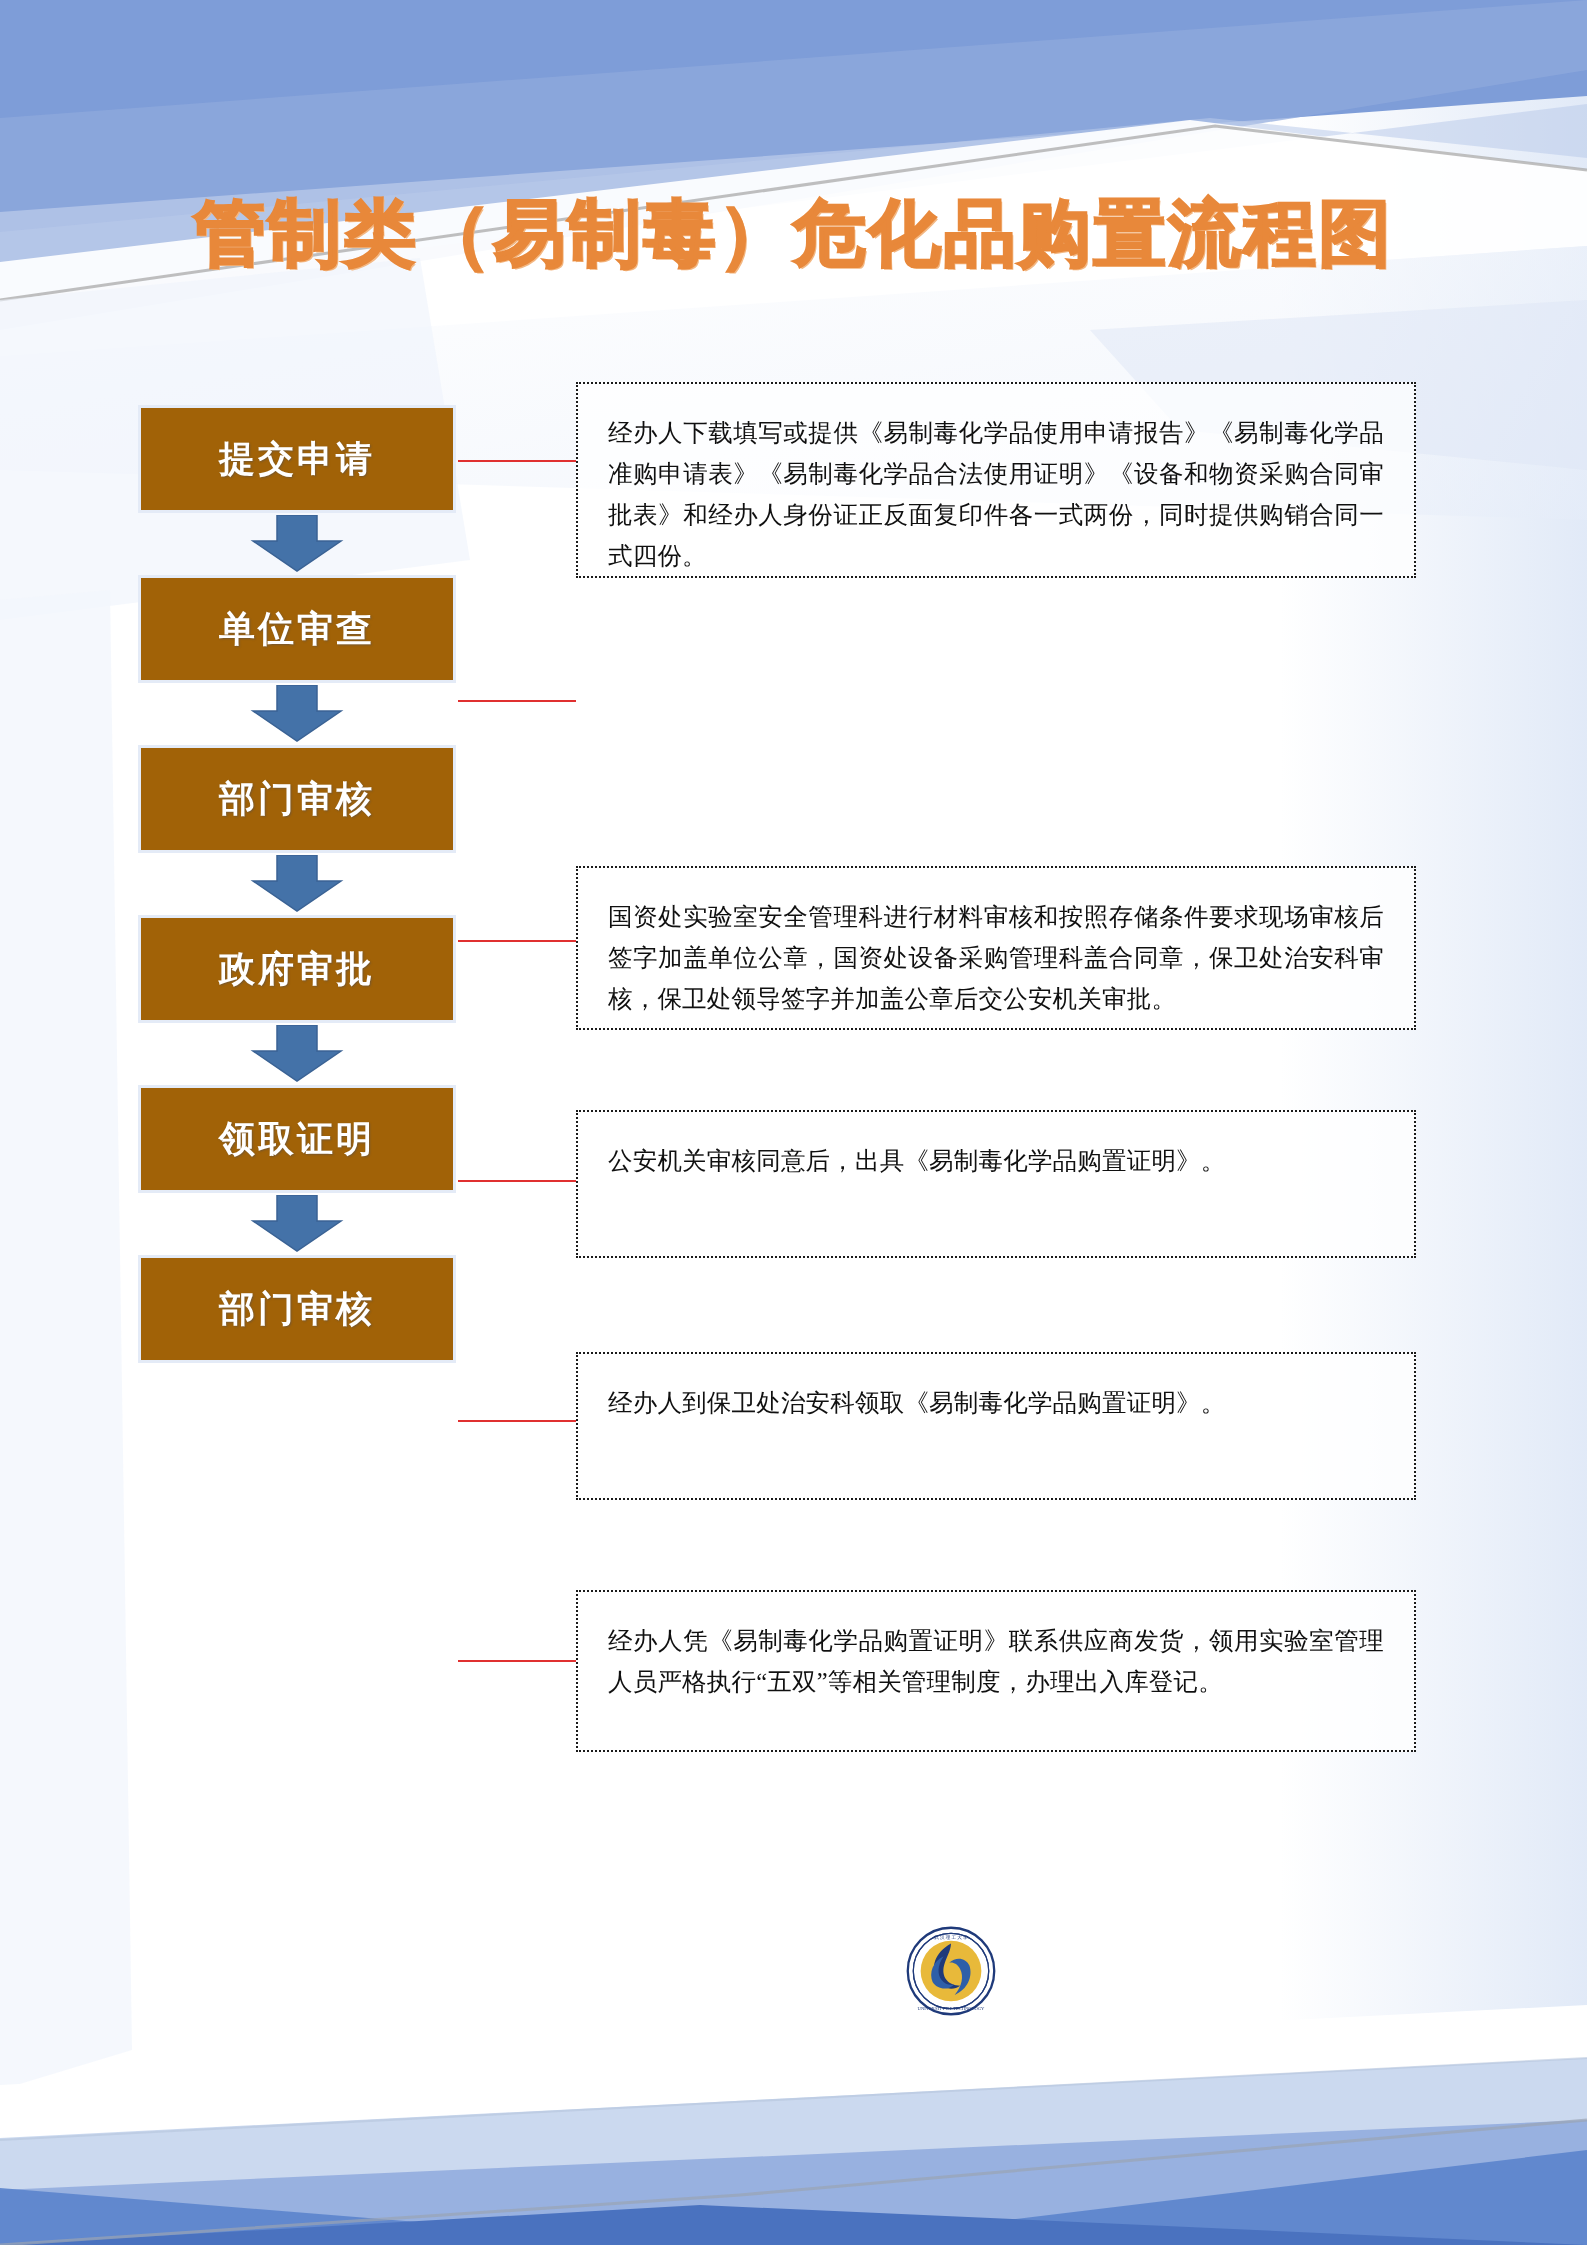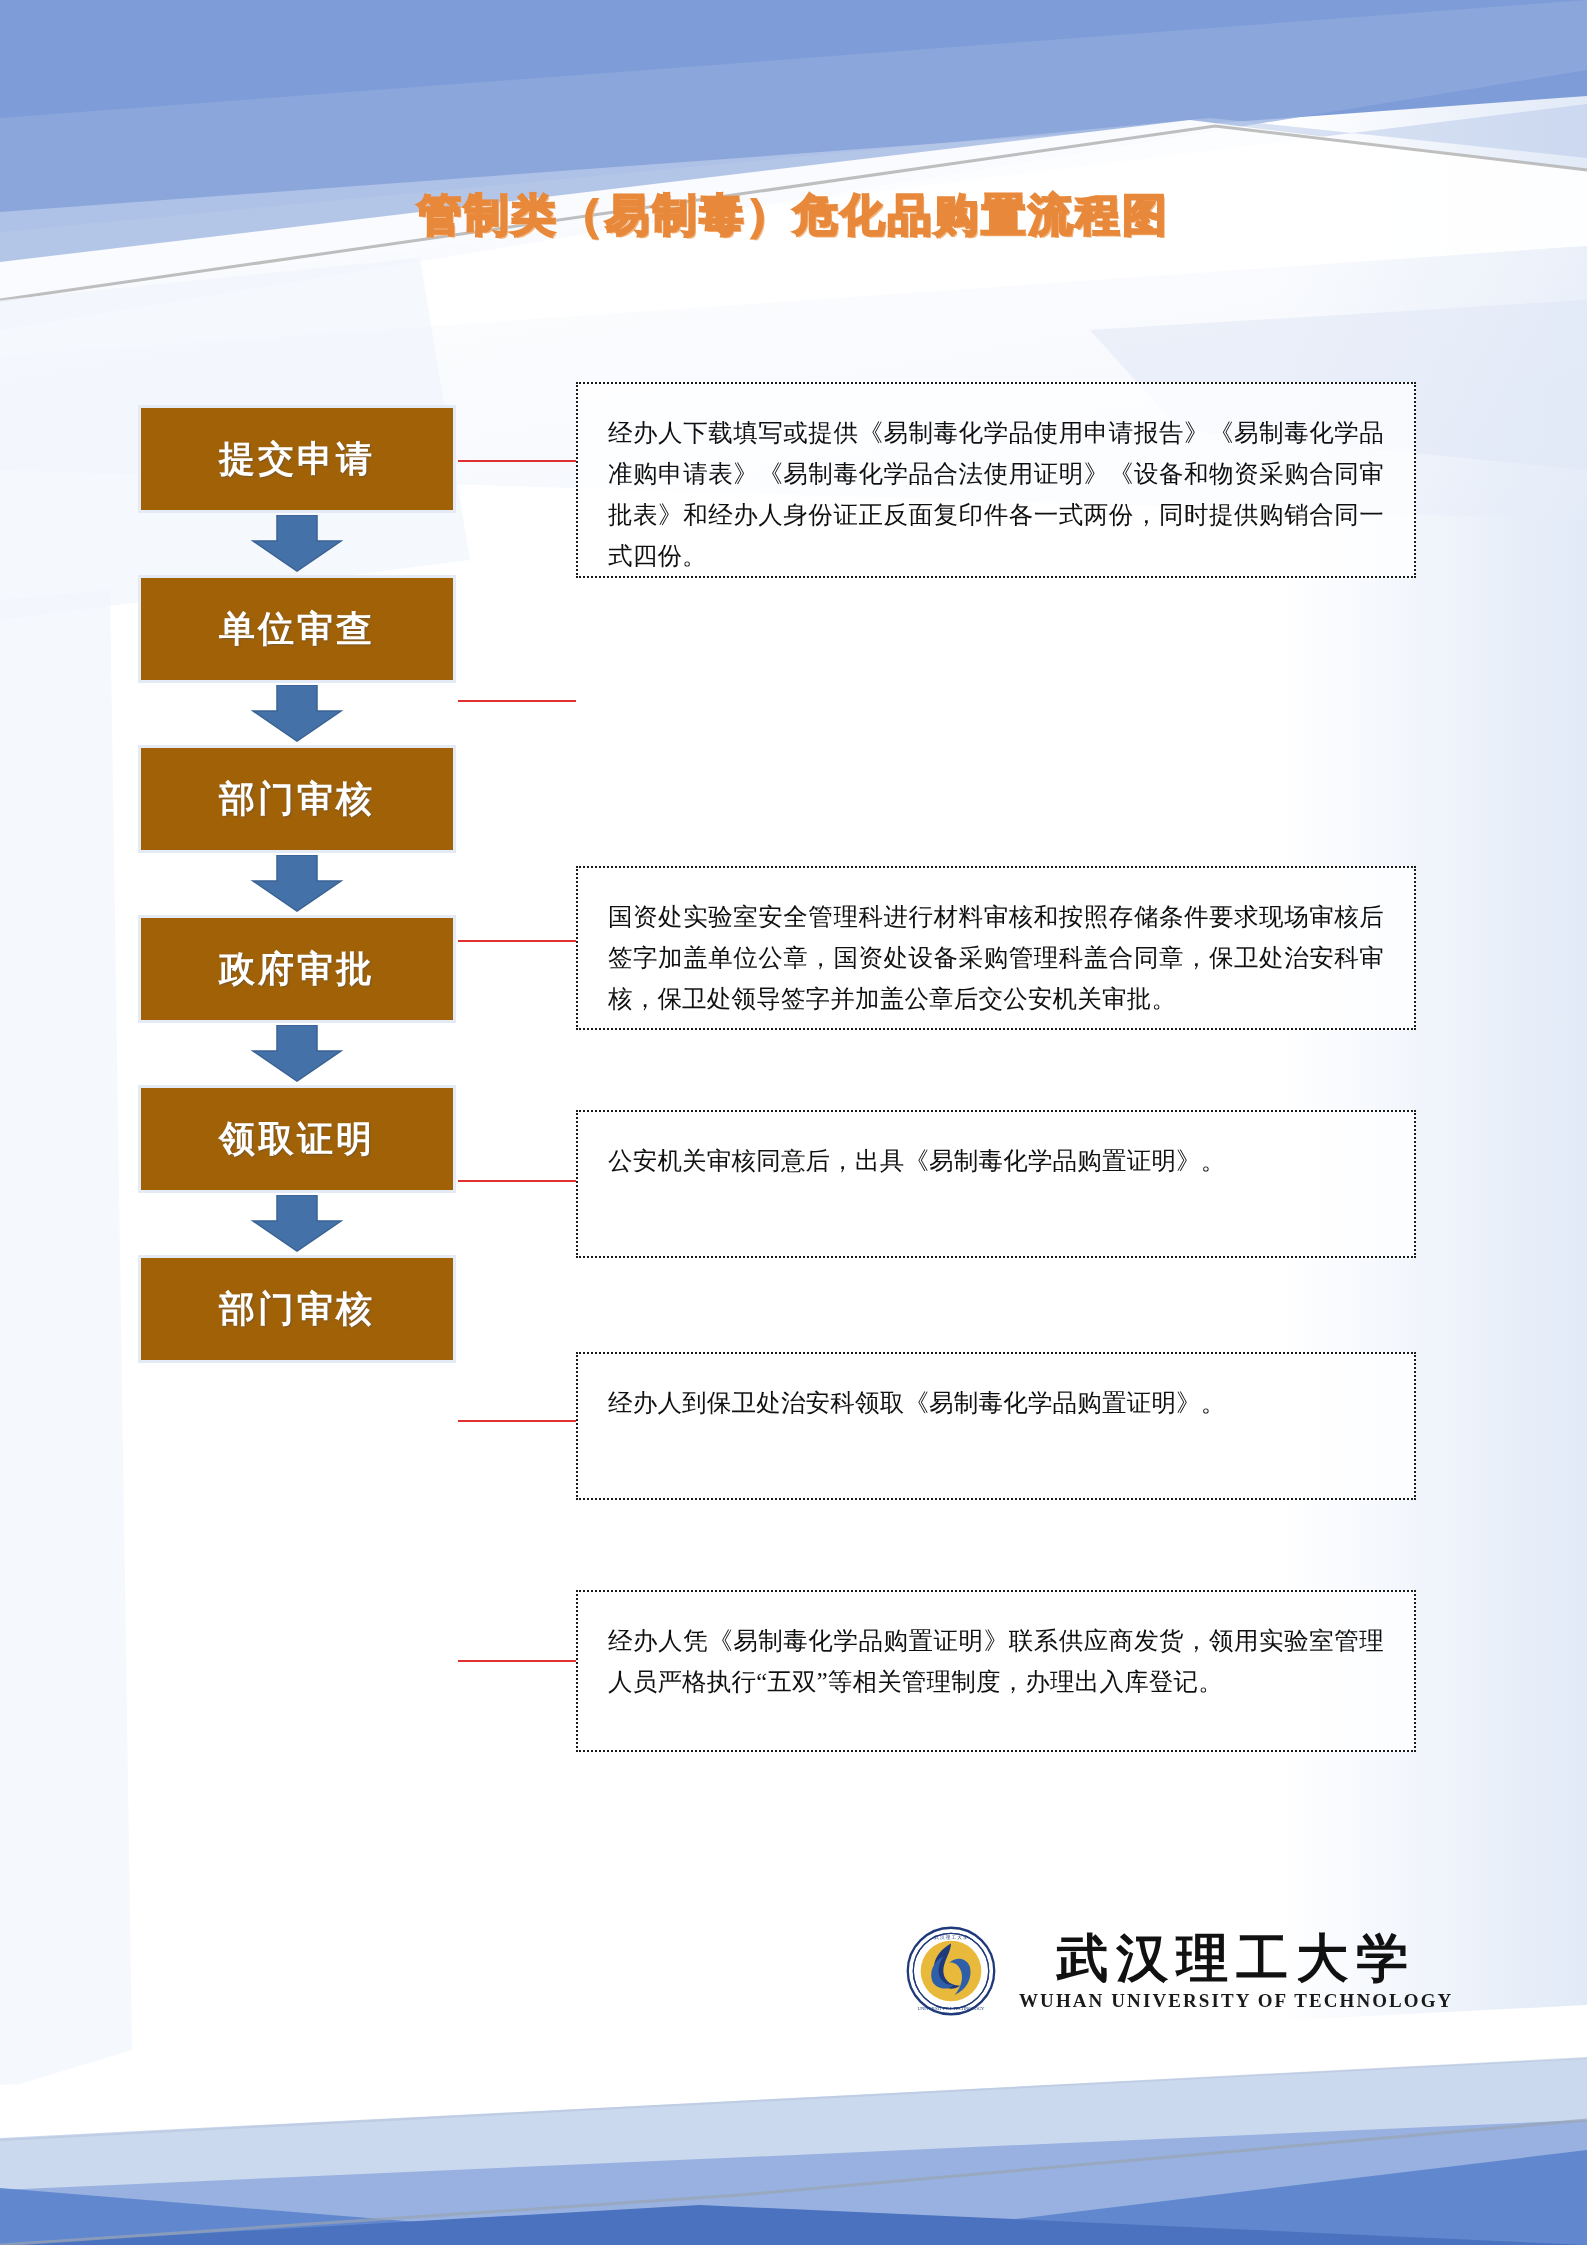--- a/index.html
+++ b/index.html
@@ -33,21 +33,21 @@
     top: 186px;
     left: 0;
     width: 100%;
     text-align: center;
     z-index: 6;
   }
   .title {
     display: inline-block;
     font-family: "DejaVu Sans", "Liberation Sans", sans-serif;
     font-weight: bold;
-    font-size: 44px;
+    font-size: 72px;
     letter-spacing: 3px;
     color: #E8883A;
     -webkit-text-stroke: 2.5px #E8883A;
     text-shadow:
       1px 1px 0 #f6c79a,
       2px 2px 0 #f3b782;
   }
 
   
   .flow {
@@ -274,19 +274,15 @@
       <circle cx="50" cy="50" r="33" fill="#E8B93A"></circle>
       <path d="M50 20 C32 30 28 46 34 58 C40 70 52 72 60 66 C48 66 40 58 42 46 C44 36 50 28 50 20 Z" fill="#1F3A7A"></path>
       <path d="M70 44 C74 56 68 70 54 76 C62 66 64 56 60 48 C57 42 52 40 48 41 C56 34 66 36 70 44 Z" fill="#2E5FA8"></path>
       <path d="M30 62 C26 52 30 40 42 34 C35 44 35 54 40 60 C44 65 50 66 54 64 C47 72 35 70 30 62 Z" fill="#2E5FA8"></path>
       <circle cx="50" cy="50" r="41" fill="none" stroke="#1F3A7A" stroke-width="1.2"></circle>
       <g fill="#1F3A7A" font-size="5" font-family="'Liberation Serif', serif">
         <text x="50" y="15" text-anchor="middle">武 汉 理 工 大 学</text>
         <text x="50" y="92" text-anchor="middle">UNIVERSITY OF TECHNOLOGY</text>
       </g>
     </svg>
-    <div class="logo-text">
-      <span class="logo-cn">武汉理工大学</span>
-      <span class="logo-en">WUHAN UNIVERSITY OF TECHNOLOGY</span>
-    </div>
   </div>
 
 </div>
 
 </body></html>

